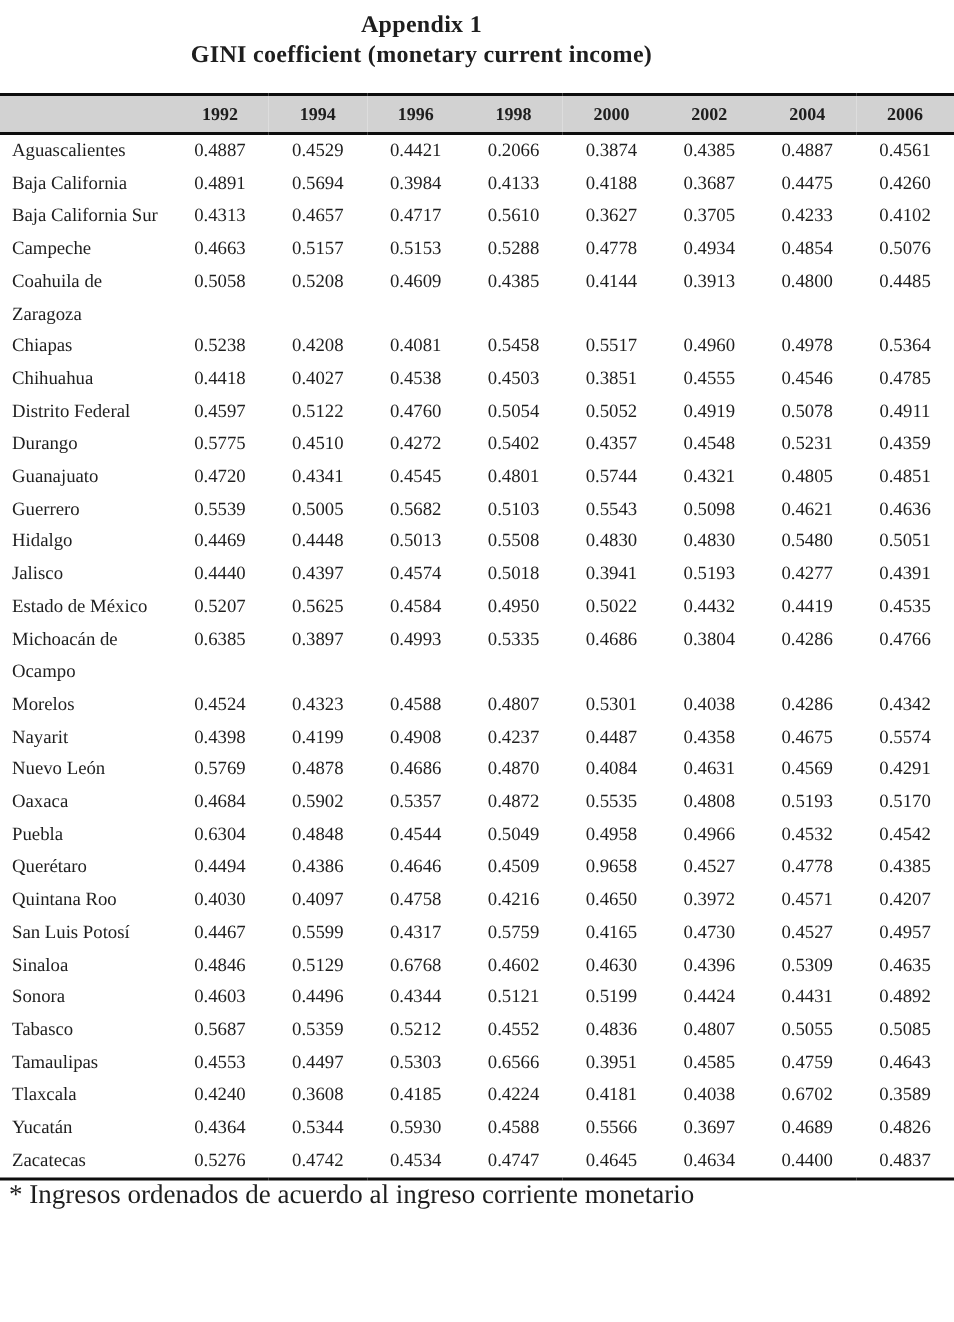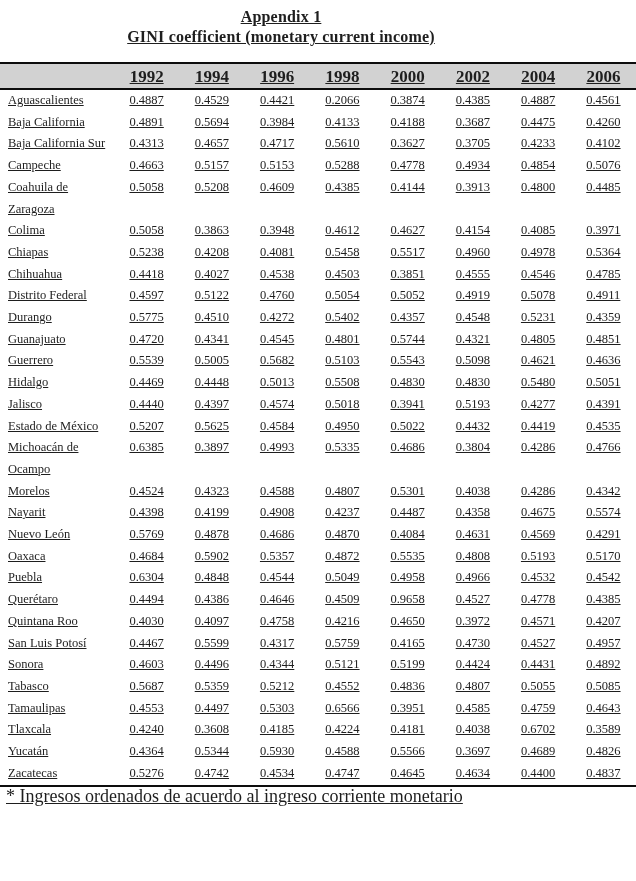--- a/index.html
+++ b/index.html
@@ -11,21 +11,20 @@
     width: 636px;
     height: 881px;
     overflow: hidden;
     font-family: "Liberation Serif", "DejaVu Serif", serif;
     color: #1e1e1e;
   }
   .page {
     width: 562px;
     padding-top: 7px;
     box-sizing: border-box;
-    text-decoration: underline;
   }
   .title, .subtitle {
     text-align: center;
     font-weight: bold;
     font-size: 16px;
     line-height: 20px;
     letter-spacing: 0.2px;
   }
   table.gini {
     width: 636px;
@@ -34,21 +33,21 @@
     margin-top: 15px;
     border-top: 2.5px solid #0d0d0d;
     border-bottom: 2.5px solid #0d0d0d;
   }
   col.state-col { width: 114px; }
   thead tr {
     background: #d2d2d2;
     border-bottom: 2px solid #0d0d0d;
   }
   th {
-    font-size: 17px;
+    font-size: 12px;
     font-weight: bold;
     text-align: center;
     padding: 5px 0 4px 0;
     line-height: 15px;
   }
   th.state, td.state {
     text-align: left;
     padding-left: 8px;
   }
   td {
@@ -147,31 +146,20 @@
           <td>0.5058</td>
           <td>0.5208</td>
           <td>0.4609</td>
           <td>0.4385</td>
           <td>0.4144</td>
           <td>0.3913</td>
           <td>0.4800</td>
           <td>0.4485</td>
         </tr>
         <tr>
-          <td class="state">Colima</td>
-          <td>0.5058</td>
-          <td>0.3863</td>
-          <td>0.3948</td>
-          <td>0.4612</td>
-          <td>0.4627</td>
-          <td>0.4154</td>
-          <td>0.4085</td>
-          <td>0.3971</td>
-        </tr>
-        <tr>
           <td class="state">Chiapas</td>
           <td>0.5238</td>
           <td>0.4208</td>
           <td>0.4081</td>
           <td>0.5458</td>
           <td>0.5517</td>
           <td>0.4960</td>
           <td>0.4978</td>
           <td>0.5364</td>
         </tr>
@@ -356,20 +344,31 @@
           <td>0.4467</td>
           <td>0.5599</td>
           <td>0.4317</td>
           <td>0.5759</td>
           <td>0.4165</td>
           <td>0.4730</td>
           <td>0.4527</td>
           <td>0.4957</td>
         </tr>
         <tr>
+          <td class="state">Sinaloa</td>
+          <td>0.4846</td>
+          <td>0.5129</td>
+          <td>0.6768</td>
+          <td>0.4602</td>
+          <td>0.4630</td>
+          <td>0.4396</td>
+          <td>0.5309</td>
+          <td>0.4635</td>
+        </tr>
+        <tr>
           <td class="state">Sonora</td>
           <td>0.4603</td>
           <td>0.4496</td>
           <td>0.4344</td>
           <td>0.5121</td>
           <td>0.5199</td>
           <td>0.4424</td>
           <td>0.4431</td>
           <td>0.4892</td>
         </tr>

